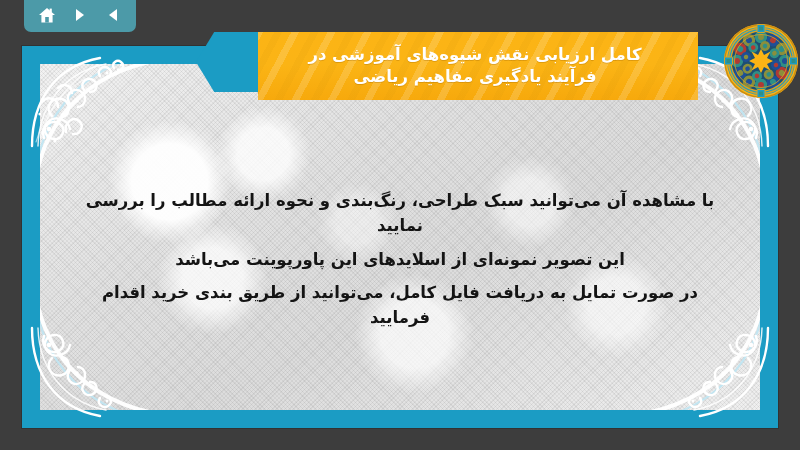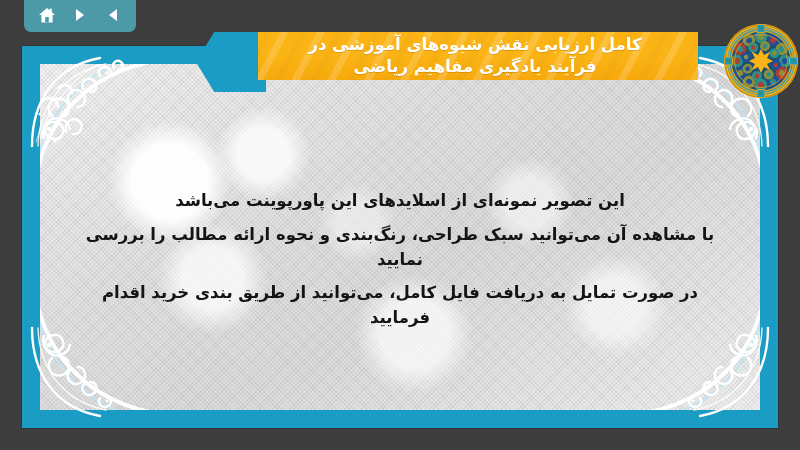--- a/index.html
+++ b/index.html
@@ -53,21 +53,21 @@
   .corner svg{display:block;}
 
   
   .banner-wrap{position:absolute;left:196px;top:22px;width:604px;height:78px;}
   .ribbon{
     position:absolute;left:0;top:10px;width:70px;height:60px;
     background:#1b9cc4;
     clip-path:polygon(0% 50%, 26% 0%, 100% 0%, 100% 100%, 26% 100%);
   }
   .banner{
-    position:absolute;left:62px;top:10px;width:440px;height:48px;
+    position:absolute;left:62px;top:10px;width:440px;height:68px;
     background:
       repeating-linear-gradient(-62deg,
         rgba(255,255,255,.16) 0 7px,
         rgba(255,255,255,0) 7px 15px,
         rgba(213,150,10,.13) 15px 22px,
         rgba(255,255,255,0) 22px 32px),
       linear-gradient(180deg,#fcb415 0%,#fbb415 48%,#f7a90c 100%);
     display:flex;align-items:center;justify-content:center;
     box-sizing:border-box;padding:0 16px 0 10px;
   }
@@ -143,22 +143,22 @@
         </svg>
       </div>
       <div class="arc" style="right:-6px;bottom:-6px;transform:scale(-1,-1);">
         <svg width="170" height="150" viewBox="0 0 170 150">
           <path d="M0 146 C0 62 62 2 150 0" fill="none" stroke="#ffffff" stroke-width="4" opacity=".95"></path>
           <path d="M0 136 C0 56 56 -6 150 -8" fill="none" stroke="#bfe6f3" stroke-width="2.2" opacity=".9"></path>
         </svg>
       </div>
 
       <div class="body-text">
+        <p>با مشاهده آن می‌توانید سبک طراحی، رنگ‌بندی و نحوه ارائه مطالب را بررسی نمایید</p>
         <p>این تصویر نمونه‌ای از اسلایدهای این پاورپوینت می‌باشد</p>
-        <p>با مشاهده آن می‌توانید سبک طراحی، رنگ‌بندی و نحوه ارائه مطالب را بررسی نمایید</p>
         <p>در صورت تمایل به دریافت فایل کامل، می‌توانید از طریق بندی خرید اقدام فرمایید</p>
       </div>
     </div>
 
     <div class="corner tl">
       <svg width="120" height="104" viewBox="0 0 120 104">
         <g fill="none" stroke="#ffffff" stroke-width="2.4" stroke-linecap="round">
           <path d="M10 100 C10 54 34 20 78 12"></path>
           <path d="M16 100 C17 60 42 26 84 18" stroke-width="1.4" opacity=".85"></path>
           <path d="M14 96 C22 66 44 40 70 30" stroke-width="1.1" opacity=".6"></path>

